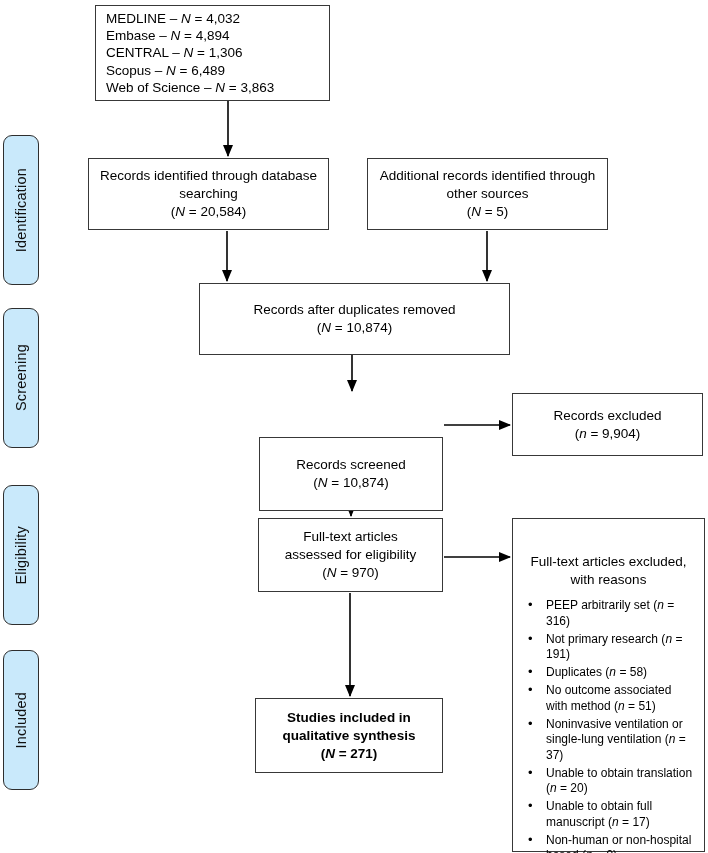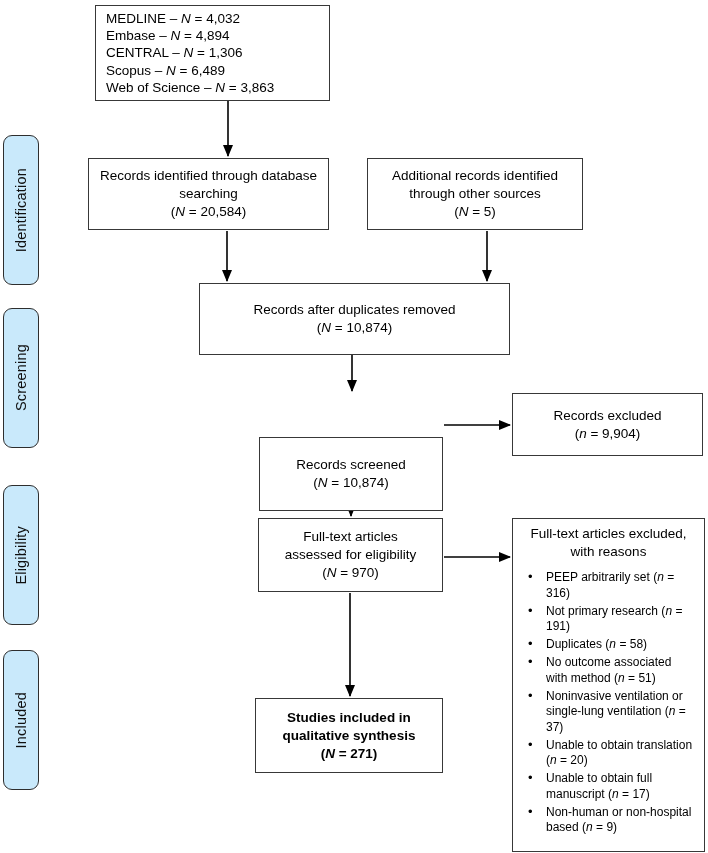--- a/index.html
+++ b/index.html
@@ -32,29 +32,29 @@
   .box{
     position:absolute;background:#fff;border:1.5px solid #383838;
     box-sizing:border-box;font-size:13.5px;line-height:18px;
   }
   .box i{font-style:italic;}
   .centered{display:flex;flex-direction:column;align-items:center;justify-content:center;text-align:center;}
 
   .b-sources{left:95px;top:5px;width:235px;height:96px;padding:5px 10px;
     display:flex;flex-direction:column;justify-content:center;line-height:17.2px;}
   .b-identified{left:88px;top:158px;width:241px;height:72px;padding:0 10px;}
-  .b-additional{left:367px;top:158px;width:216px;height:72px;padding:0 10px;}
+  .b-additional{left:367px;top:158px;width:241px;height:72px;padding:0 10px;}
   .b-dedup{left:199px;top:283px;width:311px;height:72px;padding:0 10px;}
   .b-screened{left:259px;top:393px;width:184px;height:74px;padding:0 10px;margin-top:44px;}
   .b-rexcluded{left:512px;top:393px;width:191px;height:63px;padding:0 10px;}
   .b-ftassessed{left:258px;top:518px;width:185px;height:74px;padding:0 14px;}
   .b-included{left:255px;top:698px;width:188px;height:75px;padding:0 10px;font-weight:bold;}
 
   .b-ftexcluded{left:512px;top:518px;width:193px;height:334px;padding:6px 0 0 0;}
-  .b-ftexcluded .ftitle{text-align:center;padding:0 12px;}
+  .b-ftexcluded .ftitle{text-align:center;padding:0 12px;margin-top:28px;}
   .reasons{
     list-style:none;margin:9px 0 0 0;padding:0 8px 0 14px;
     font-size:12px;line-height:15.5px;
   }
   .reasons li{position:relative;padding-left:19px;margin-bottom:2.5px;}
   .reasons li::before{content:"\2022";position:absolute;left:1px;top:-1px;font-size:13px;}
 </style>
 </head>
 <body>
 

